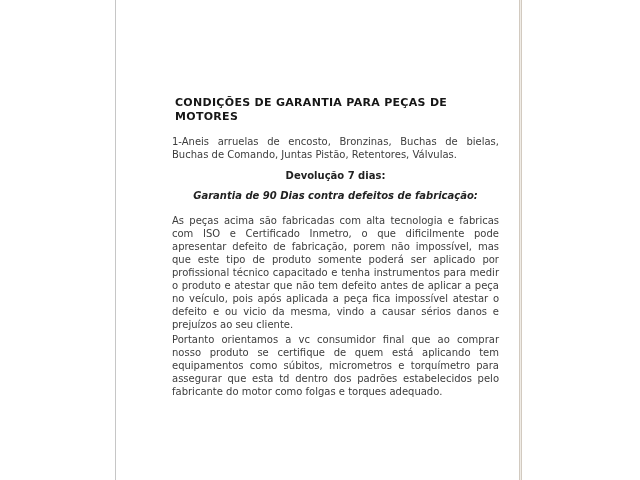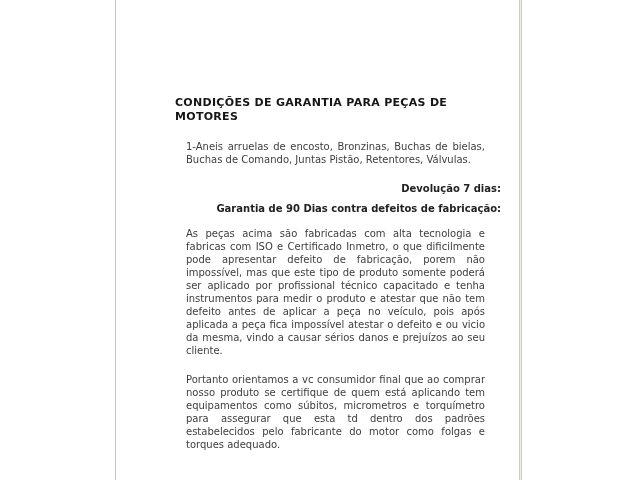--- a/index.html
+++ b/index.html
@@ -45,31 +45,31 @@
   }
   .doc-title {
     font-size: 11px;
     line-height: 14px;
     font-weight: bold;
     color: #161616;
     letter-spacing: 0.3px;
     text-align: left;
     margin: 0 0 11px 5px;
   }
-  .para { margin: 16px; }
+  .para { margin: 2px; }
   .para-gap { margin-top: 10px; }
   .para-gap-lg { margin-top: 12px; }
   .heading {
     font-weight: bold;
     color: #222222;
     margin: 0;
-    text-align: right;
+    text-align: center;
   }
   .heading-gap { margin-top: 8px; }
-  .heading-gap-sm { margin-top: 7px; }
+  .heading-gap-sm { margin-top: 7px; font-style: italic; }
 </style>
 </head>
 <body>
 
 <div class="canvas">
   <div class="border-left"></div>
   <div class="border-right"></div>
 
   <div class="content">
     <h1 class="doc-title">CONDIÇÕES DE GARANTIA PARA PEÇAS DE MOTORES</h1>

